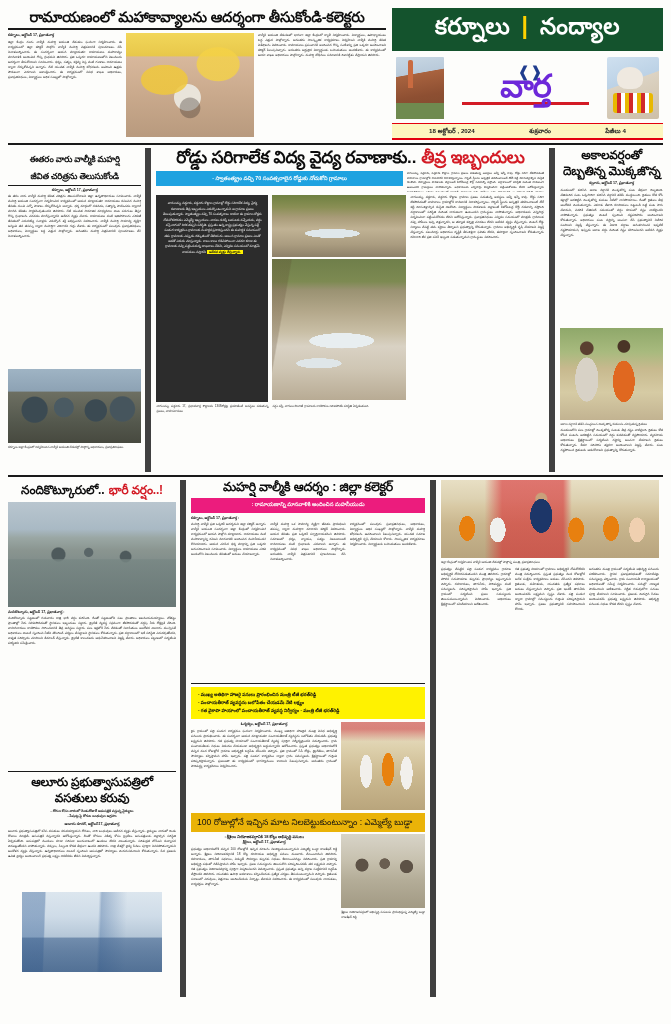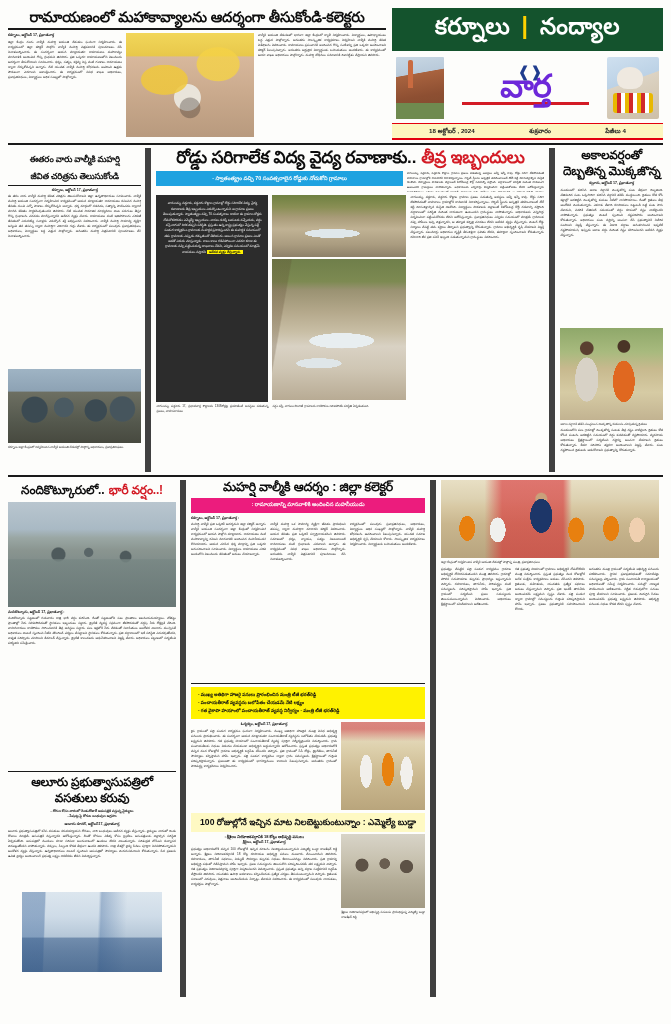--- a/index.html
+++ b/index.html
@@ -54,22 +54,22 @@
     color: #fff; font-size: 5.4px; font-weight: bold;
     text-align: center; padding: 3.5px 6px; line-height: 1.4;
   }
   .bar-blue { background: #1ea2e0; }
   .bar-pink { background: #ec1c7d; }
   .bar-yellow {
     background: #fff200; color: #111; text-align: left;
     padding: 4px 7px; font-size: 4.6px; line-height: 1.75; font-weight: bold;
   }
   .bar-yellow-hl {
-    background: #fef9c3; color: #111; text-align: center;
-    padding: 3.5px 6px; font-size: 8.6px; font-weight: bold;
+    background: #eab308; color: #111; text-align: left;
+    padding: 3.5px 6px; font-size: 8.6px; font-weight: normal;
   }
 
   
   .rule   { border-top: 1px solid #1a1a1a; }
   .rule-th{ border-top: 2.2px solid #1a1a1a; }
   .vrule  { border-left: 6px solid #404040; }
 
   
   .masthead { width: 281px; }
   .mast-top {

